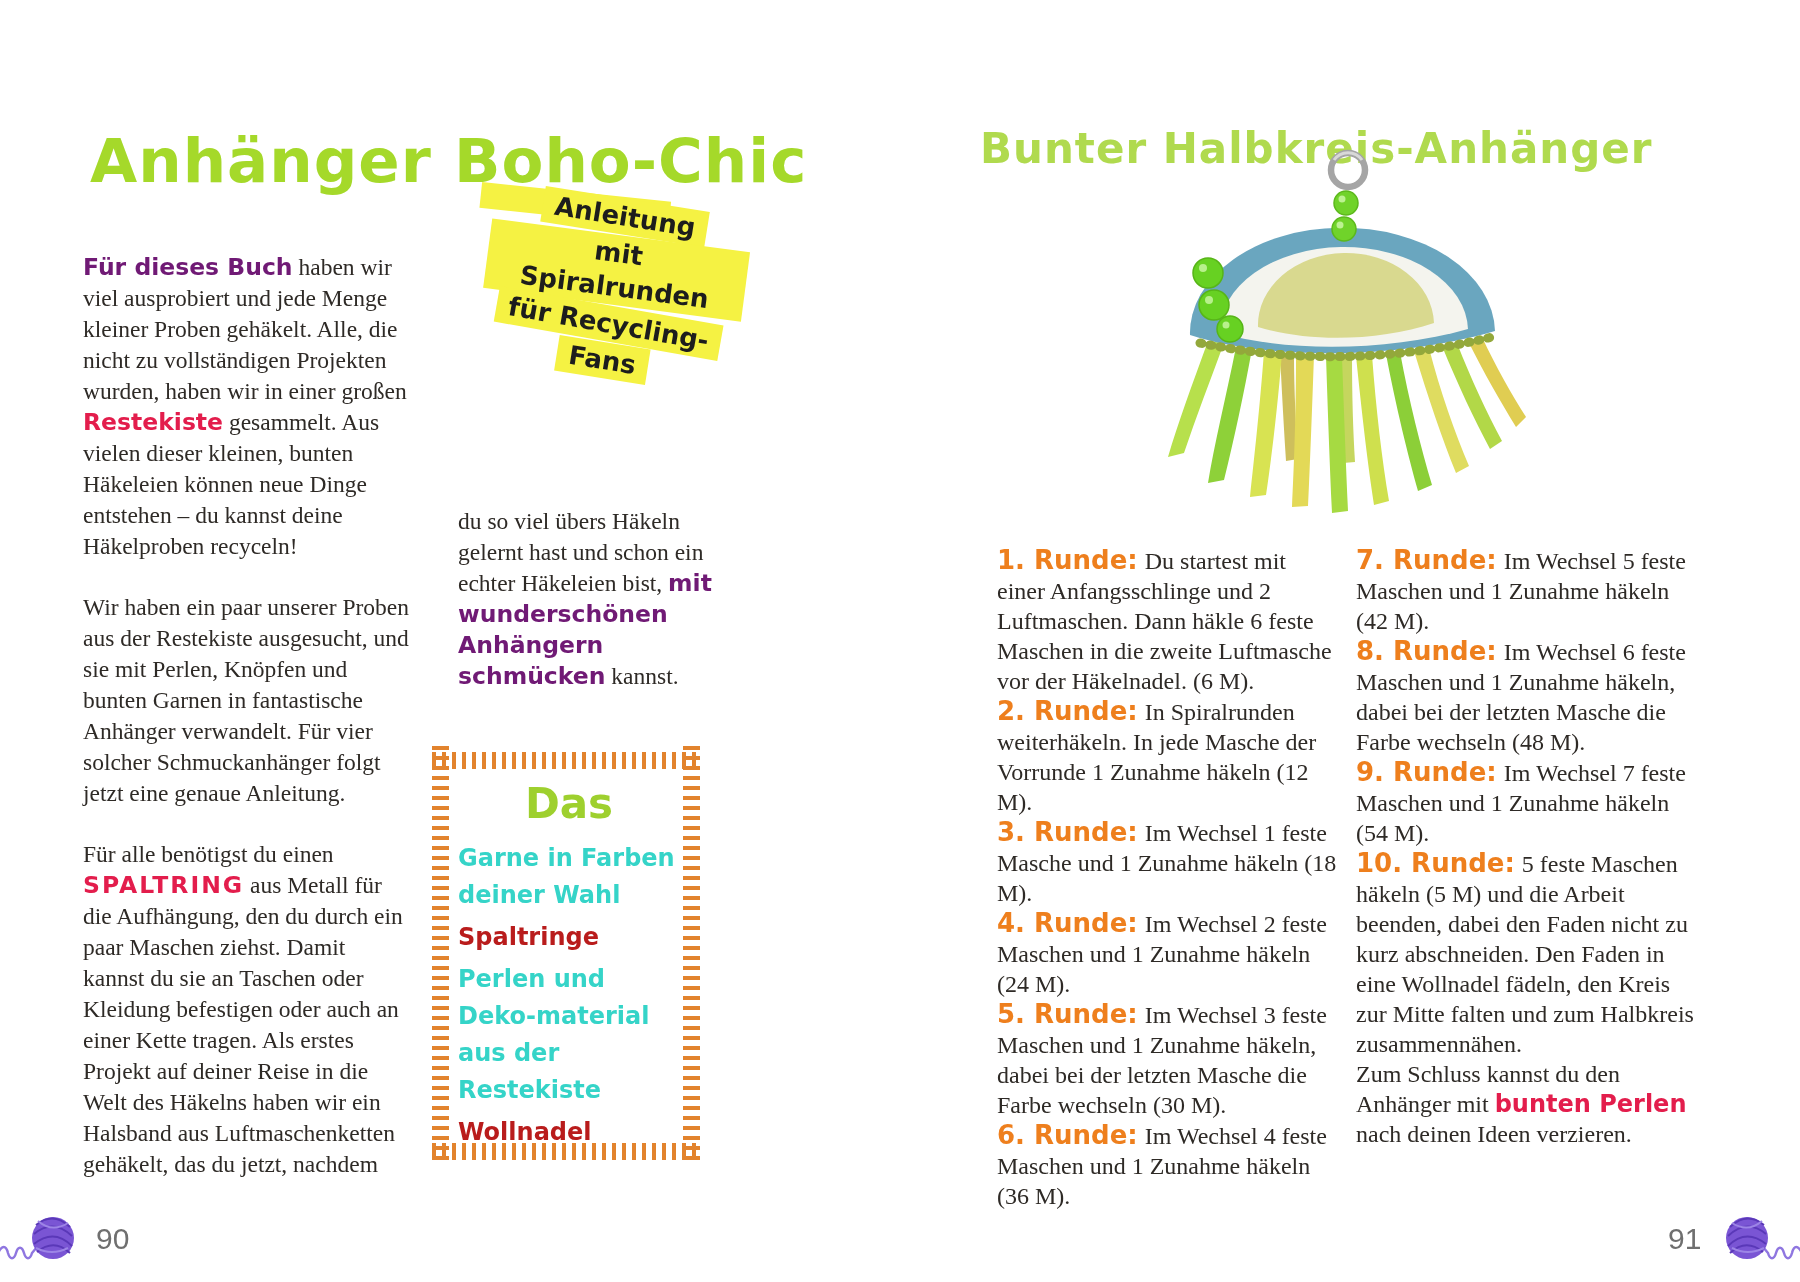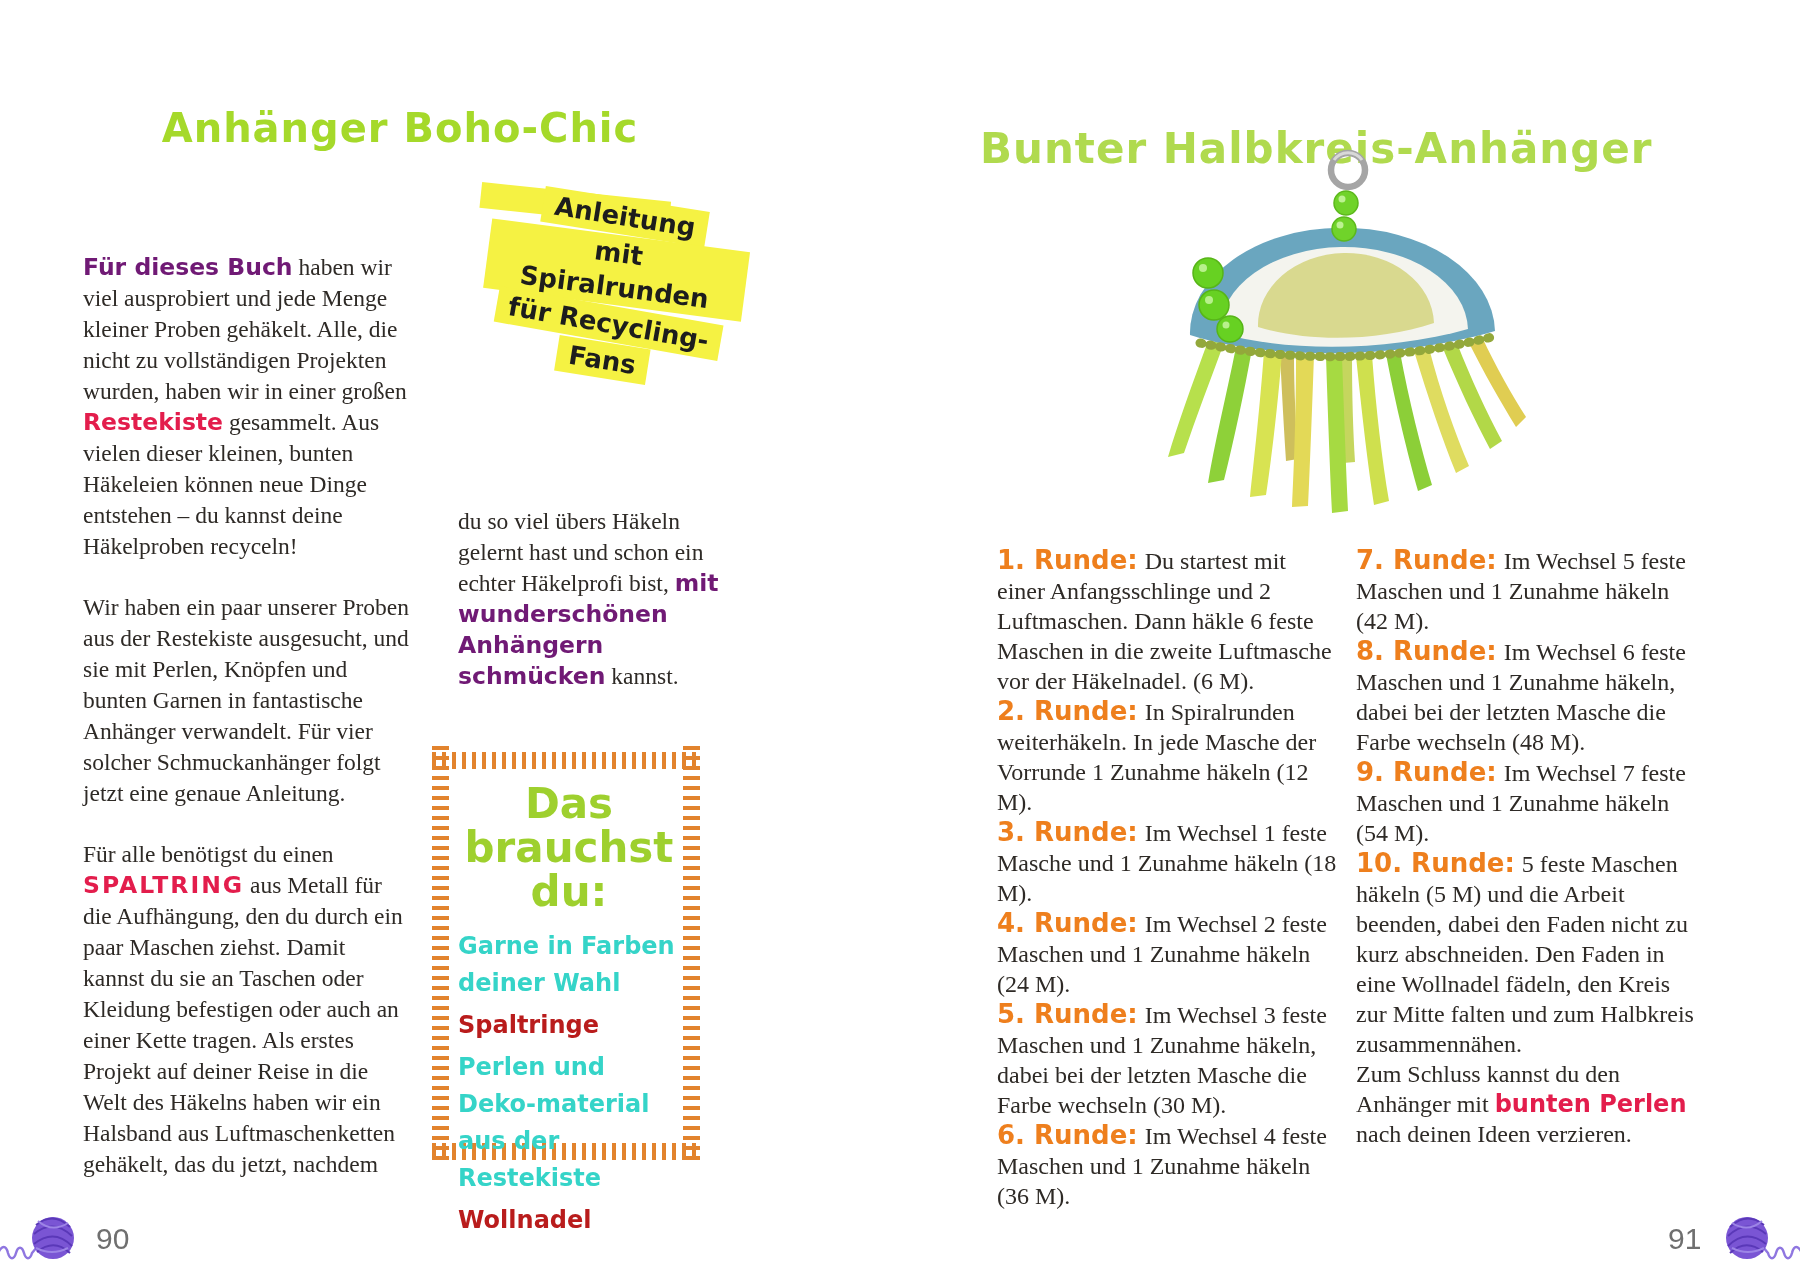--- a/index.html
+++ b/index.html
@@ -5,21 +5,21 @@
   html,body{margin:0;padding:0;background:#e8e8e8;}
   .spread{
     position:relative;width:1800px;height:1282px;background:#ffffff;
     font-family:"Liberation Serif",serif;color:#2e2a26;overflow:hidden;
   }
   
   .title{
     position:absolute;text-align:center;font-family:"DejaVu Sans",sans-serif;
     font-weight:bold;color:#a5d92a;letter-spacing:1px;white-space:nowrap;
   }
-  .title-left{left:90px;top:78px;width:620px;font-size:40px;}
+  .title-left{left:90px;top:84px;width:620px;font-size:61px;}
   .title-right{left:980px;top:96px;width:650px;font-size:42px;color:#b0da4e;}
   
   .bodycol{position:absolute;font-size:23.5px;line-height:31px;}
   .col-a{left:83px;top:252px;width:326px;}
   .col-b{left:458px;top:506px;width:292px;}
   .bodycol p{margin:0 0 30px 0;}
   .bodycol p:last-child{margin-bottom:0;}
   .hand{font-family:"DejaVu Sans",sans-serif;font-weight:bold;}
   .cyan{color:#701a75;}
   .red{color:#e31d4c;}
@@ -87,32 +87,31 @@
 
   <div class="note">
     <div class="note-bar"></div>
     <div class="note-line"><span>Anleitung</span></div>
     <div class="note-line"><span>mit Spiralrunden</span></div>
     <div class="note-line"><span>für Recycling-</span></div>
     <div class="note-line"><span>Fans</span></div>
   </div>
 
   <div class="bodycol col-b">
-    <p><span>du so viel übers Häkeln gelernt hast und schon ein echter Häkelprofi bist, </span><span class="hand cyan">mit wunderschönen Anhängern schmücken</span><span> kannst.</span></p>
+    <p><span>du so viel übers Häkeln gelernt hast und schon ein echter Häkeleien bist, </span><span class="hand cyan">mit wunderschönen Anhängern schmücken</span><span> kannst.</span></p>
   </div>
 
   <div class="materials">
     <div class="edge edge-top"></div>
     <div class="edge edge-bottom"></div>
     <div class="edge edge-left"></div>
     <div class="edge edge-right"></div>
     <div class="mat-inner">
       <div class="mat-title">
         <div>Das</div>
-        <div>brauchst du:</div>
       </div>
       <div class="mat-item mat-cyan">Garne in Farben deiner Wahl</div>
       <div class="mat-item mat-black">Spaltringe</div>
       <div class="mat-item mat-cyan">Perlen und Deko-material aus der Restekiste</div>
       <div class="mat-item mat-black">Wollnadel</div>
     </div>
   </div>
 
   <svg class="yarn yarn-left" viewBox="0 0 95 70">
     <path d="M2,50 C6,42 10,42 12,50 C14,57 18,57 20,50 C22,43 26,43 28,50 C30,57 34,57 36,50 L41,44" stroke="#8f76e0" stroke-width="2.5" fill="none" stroke-linecap="round"></path>

